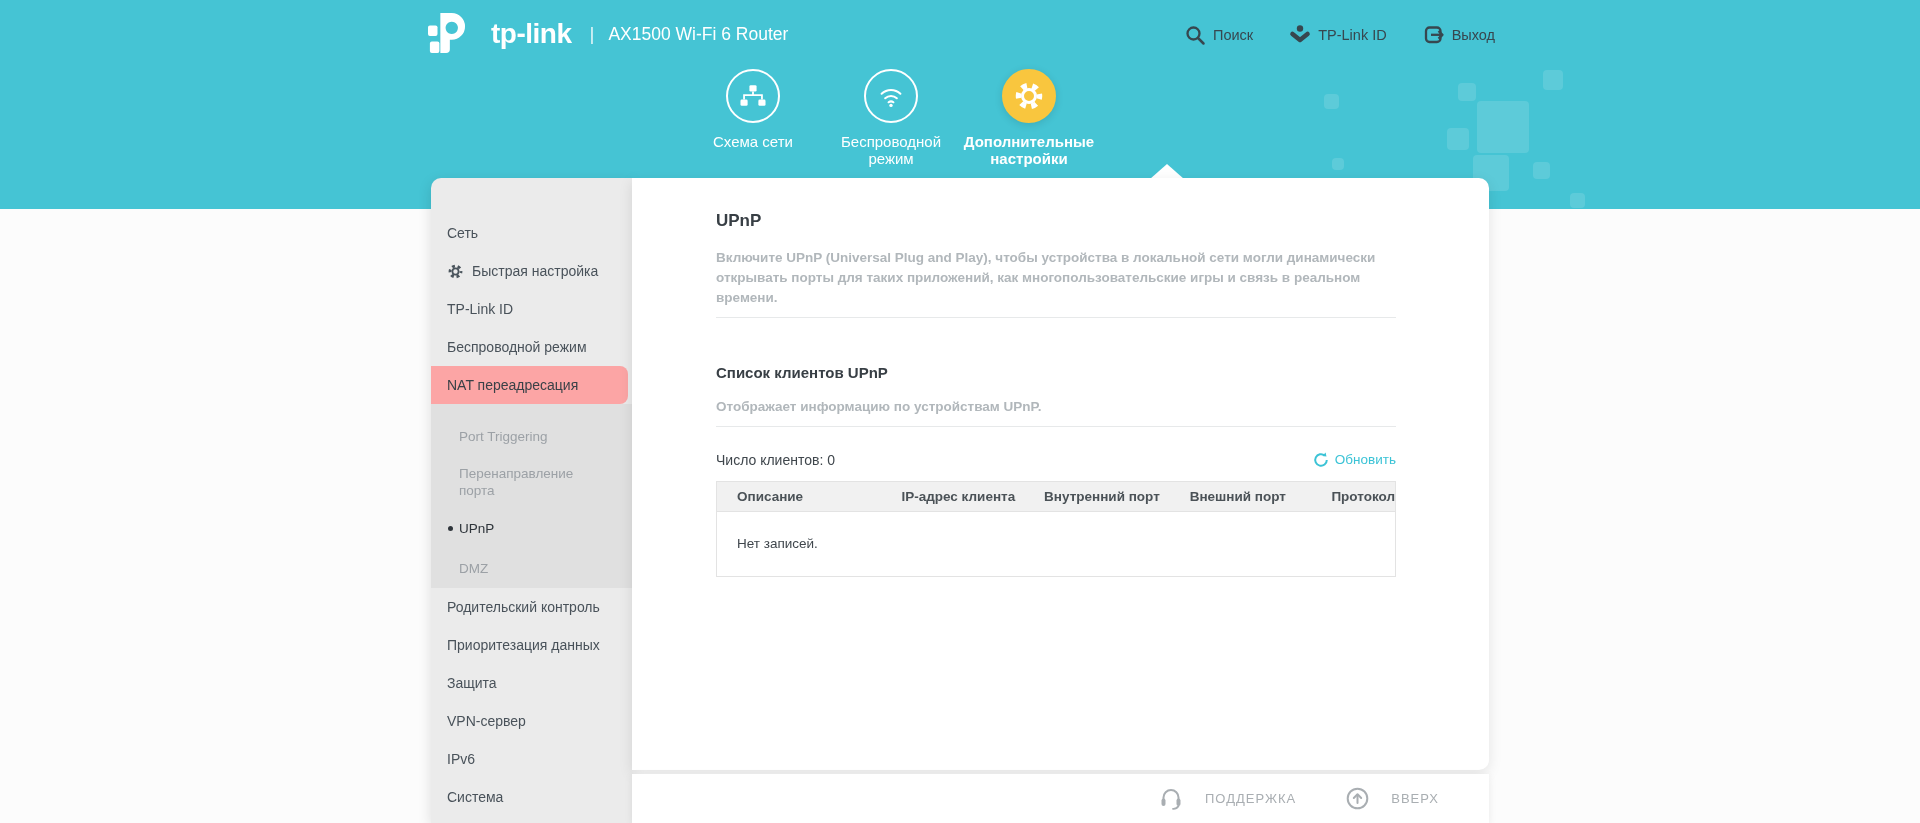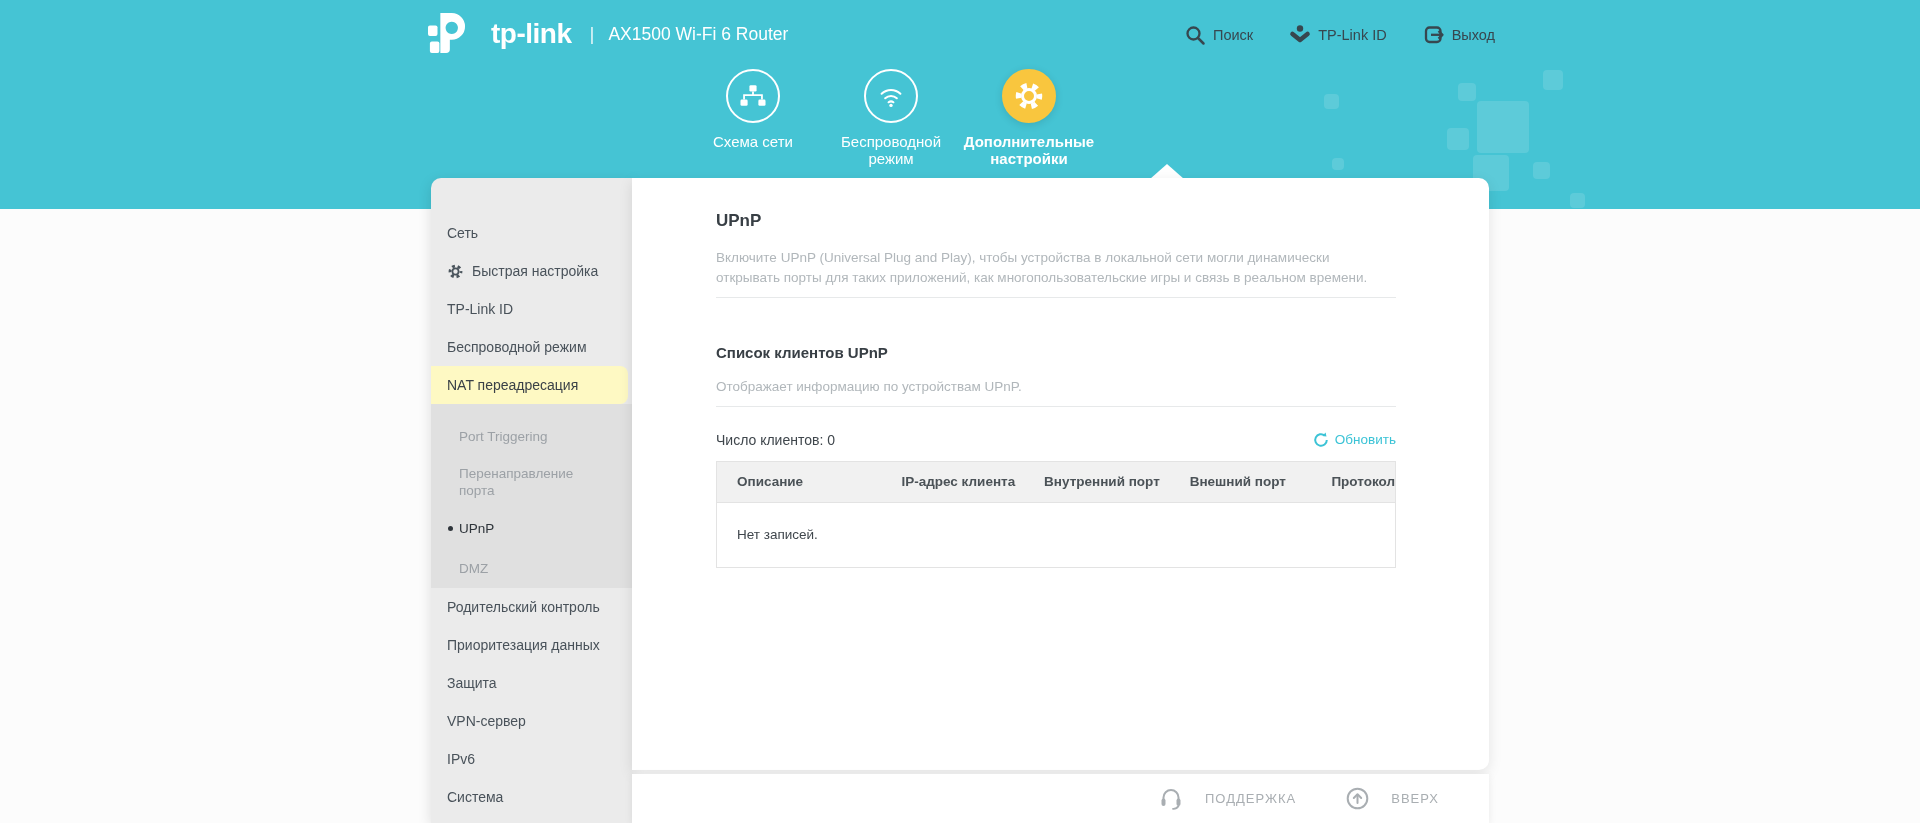--- a/index.html
+++ b/index.html
@@ -29,52 +29,52 @@
   .nav-tab.active .tab-label { font-weight:bold; }
   .tab-pointer { position:absolute; left:1150px; top:164px; width:0; height:0;
                  border-left:17px solid transparent; border-right:17px solid transparent; border-bottom:15px solid #fff; }
 
   
   .sidebar { position:absolute; left:431px; top:178px; width:201px; height:645px; background:#ebebeb;
              border-top-left-radius:10px; box-shadow:0 4px 14px rgba(0,0,0,0.13); }
   .side-item { height:38px; display:flex; align-items:center; padding-left:16px; gap:8px;
                color:#49525a; font-size:14px; cursor:pointer; }
   .side-top { padding-top:36px; }
-  .side-item.active { background:#fef9c3; width:197px; border-radius:0 8px 8px 0; color:#3a4147; }
+  .side-item.active { background:#fca5a5; width:197px; border-radius:0 8px 8px 0; color:#3a4147; }
   .submenu { background:#e0e0e0; padding:12px 0 0 0; height:184px; }
   .sub-item { position:relative; padding:0 10px 0 28px; display:flex; align-items:center;
               color:#9ca1a6; font-size:13.5px; cursor:pointer; }
   .sub-item .sub-text { max-width:132px; line-height:17px; }
   .sub-item.twoline { height:52px; }
   .sub-item.oneline { height:40px; }
   .sub-item.active { color:#2f353b; }
   .sub-dot { position:absolute; left:17px; top:50%; margin-top:-2.5px; width:5px; height:5px; border-radius:50%; background:#2f353b; }
 
   
   .panel { position:absolute; left:632px; top:178px; width:857px; height:592px; background:#fff;
            border-radius:0 10px 10px 0; box-shadow:0 4px 14px rgba(0,0,0,0.10); }
   .content { position:relative; margin-left:84px; width:680px; padding-top:33px; }
   .h1 { font-size:17px; font-weight:bold; color:#383f45; }
-  .desc { margin-top:17px; font-size:13.5px; line-height:1.48; color:#b1b7bb; }
+  .desc { margin-top:17px; font-size:13.5px; line-height:1.48; color:#b1b7bb;font-weight:bold; }
   .divider { margin-top:9px; height:1px; background:#e7e9ea; }
 
   .form-row { margin-top:31px; display:flex; align-items:center; }
   .form-label { width:246px; text-align:right; padding-right:10px; font-size:14px; font-weight:bold; color:#383f45; }
   .switch { position:relative; width:42px; height:22px; border-radius:11px; background:#4cc5d6; cursor:pointer; }
   .switch .knob { position:absolute; right:0; top:0; width:22px; height:22px; border-radius:50%;
                   background:#fff; box-shadow:0 1px 3px rgba(0,0,0,0.25); }
 
   .h2 { margin-top:46px; font-size:15px; font-weight:bold; color:#383f45; }
 
   .count-row { margin-top:25px; display:flex; align-items:center; justify-content:space-between; }
   .count-text { font-size:14px; color:#3f464c; }
   .refresh-link { display:flex; align-items:center; gap:6px; color:#3bc3d6; font-size:13.5px; cursor:pointer; }
 
   .table { margin-top:13px; width:680px; border:1px solid #e3e3e3; }
-  .thead { display:flex; height:40px; background:#f1f1f1; align-items:center; }
+  .thead { display:flex; height:29px; background:#f1f1f1; align-items:center; }
   .th { font-size:13.5px; font-weight:bold; color:#4b5257; padding-left:20px; }
   .th1 { width:166px; } .th2 { width:144px; } .th3 { width:147px; } .th4 { width:143px; } .th5 { flex:1; }
   .tbody { height:65px; background:#fff; display:flex; align-items:center; border-top:1px solid #e3e3e3; }
   .empty-cell { padding-left:20px; font-size:13.5px; color:#3f464c; }
 
   
   .footer { position:absolute; left:632px; top:774px; width:857px; height:49px; background:#fff;
             box-shadow:0 2px 8px rgba(0,0,0,0.08); display:flex; align-items:center;
             justify-content:flex-end; gap:50px; padding-right:50px; }
   .footer-item { display:flex; align-items:center; gap:22px; color:#a9aeb2; font-size:13px;

